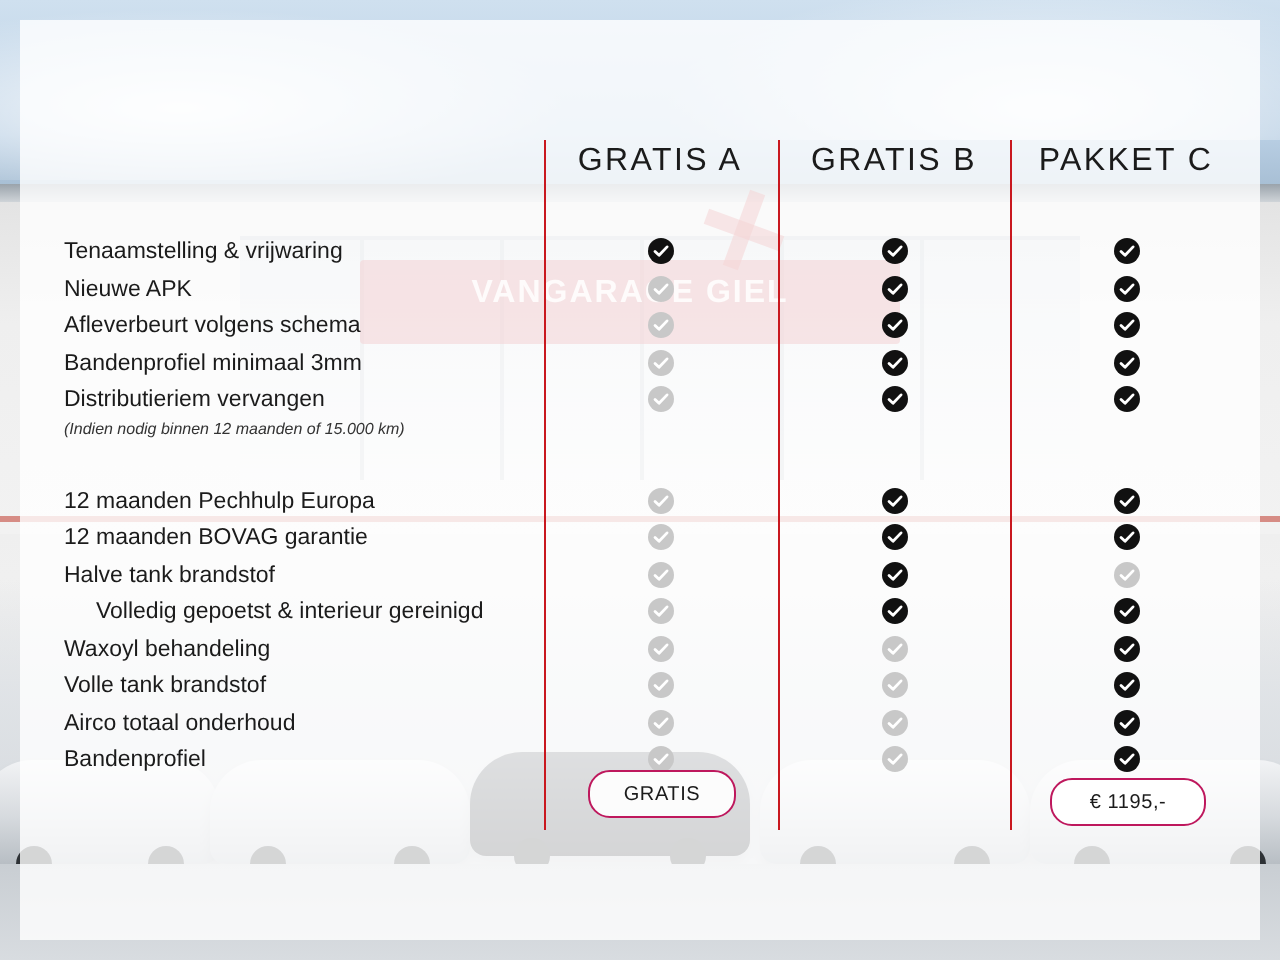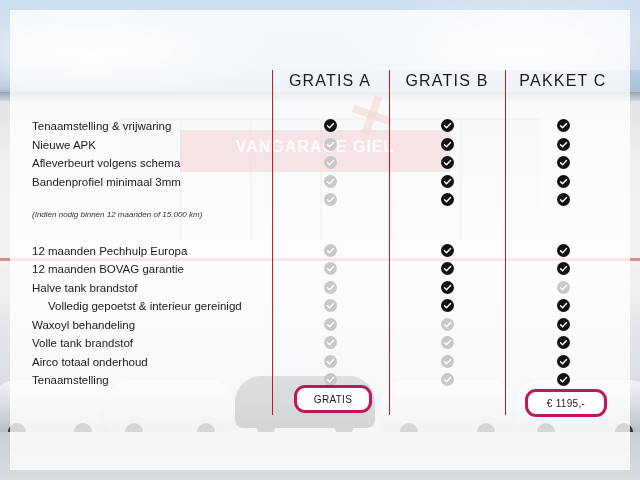--- a/index.html
+++ b/index.html
@@ -168,21 +168,21 @@
     width: 13px; height: 13px;
     border-radius: 50%;
     display: block;
   }
   .check svg { display: block; }
 
   
   .price-pill {
     position: absolute;
     height: 22px;
-    border: 3px solid #be185d;
+    border: 1px solid #be185d;
     border-radius: 11px;
     background: rgba(255,255,255,.9);
     color: #1b1b1b;
     font-size: 10px;
     display: flex;
     align-items: center;
     justify-content: center;
     letter-spacing: .3px;
   }
 </style>
@@ -308,20 +308,21 @@
           <circle cx="12" cy="12" r="12" fill="#111111"></circle>
           <path d="M6.5 12.4 L10.2 16 L17.6 8.2" fill="none" stroke="#ffffff" stroke-width="2.6" stroke-linecap="round" stroke-linejoin="round"></path>
         </svg>
       </span>
       <span class="check" style="left: 546.5px; top: 164.5px;">
         <svg width="13" height="13" viewBox="0 0 24 24">
           <circle cx="12" cy="12" r="12" fill="#111111"></circle>
           <path d="M6.5 12.4 L10.2 16 L17.6 8.2" fill="none" stroke="#ffffff" stroke-width="2.6" stroke-linecap="round" stroke-linejoin="round"></path>
         </svg>
       </span>
+      <div class="feature-label" style="top: 184px;">Distributieriem vervangen</div>
       <span class="check" style="left: 313.5px; top: 183px;">
         <svg width="13" height="13" viewBox="0 0 24 24">
           <circle cx="12" cy="12" r="12" fill="#c8c8c8"></circle>
           <path d="M6.5 12.4 L10.2 16 L17.6 8.2" fill="none" stroke="#ffffff" stroke-width="2.6" stroke-linecap="round" stroke-linejoin="round"></path>
         </svg>
       </span>
       <span class="check" style="left: 430.5px; top: 183px;">
         <svg width="13" height="13" viewBox="0 0 24 24">
           <circle cx="12" cy="12" r="12" fill="#111111"></circle>
           <path d="M6.5 12.4 L10.2 16 L17.6 8.2" fill="none" stroke="#ffffff" stroke-width="2.6" stroke-linecap="round" stroke-linejoin="round"></path>
@@ -460,21 +461,21 @@
           <circle cx="12" cy="12" r="12" fill="#c8c8c8"></circle>
           <path d="M6.5 12.4 L10.2 16 L17.6 8.2" fill="none" stroke="#ffffff" stroke-width="2.6" stroke-linecap="round" stroke-linejoin="round"></path>
         </svg>
       </span>
       <span class="check" style="left: 546.5px; top: 344.5px;">
         <svg width="13" height="13" viewBox="0 0 24 24">
           <circle cx="12" cy="12" r="12" fill="#111111"></circle>
           <path d="M6.5 12.4 L10.2 16 L17.6 8.2" fill="none" stroke="#ffffff" stroke-width="2.6" stroke-linecap="round" stroke-linejoin="round"></path>
         </svg>
       </span>
-      <div class="feature-label" style="top: 364px;">Tenaamstelling</div>
+      <div class="feature-label" style="top: 364px;">Bandenprofiel</div>
       <span class="check" style="left: 313.5px; top: 363px;">
         <svg width="13" height="13" viewBox="0 0 24 24">
           <circle cx="12" cy="12" r="12" fill="#c8c8c8"></circle>
           <path d="M6.5 12.4 L10.2 16 L17.6 8.2" fill="none" stroke="#ffffff" stroke-width="2.6" stroke-linecap="round" stroke-linejoin="round"></path>
         </svg>
       </span>
       <span class="check" style="left: 430.5px; top: 363px;">
         <svg width="13" height="13" viewBox="0 0 24 24">
           <circle cx="12" cy="12" r="12" fill="#c8c8c8"></circle>
           <path d="M6.5 12.4 L10.2 16 L17.6 8.2" fill="none" stroke="#ffffff" stroke-width="2.6" stroke-linecap="round" stroke-linejoin="round"></path>

